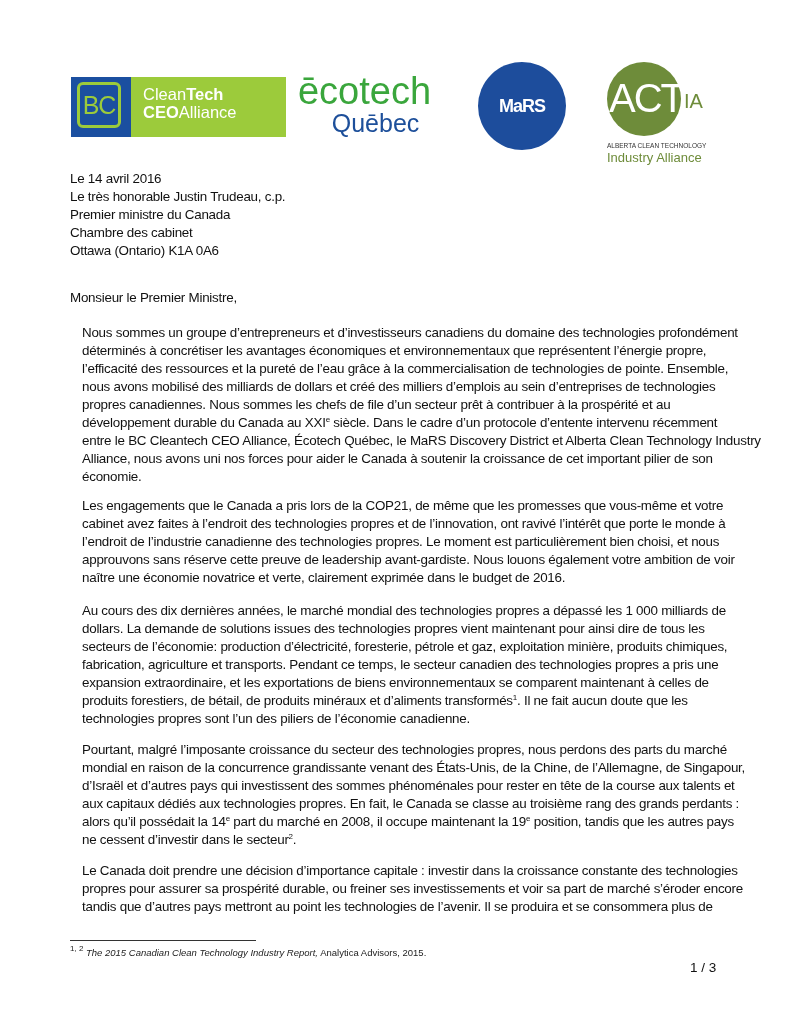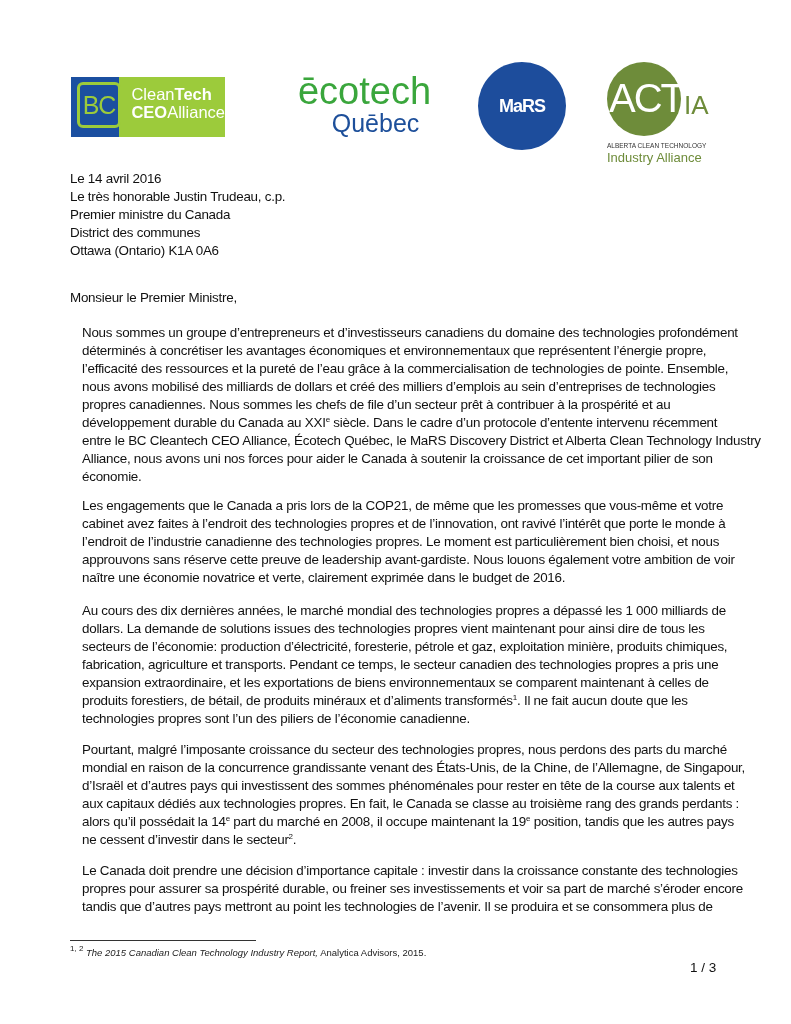--- a/index.html
+++ b/index.html
@@ -2,21 +2,21 @@
 <html><head>
 <meta charset="utf-8">
 <style>
   html, body { margin: 0; padding: 0; background: #ffffff; }
   body { width: 791px; height: 1024px; position: relative; overflow: hidden;
          font-family: "Liberation Sans", sans-serif; color: #111; }
   .page { position: absolute; left: 0; top: 0; width: 791px; height: 1024px; }
 
   
   .logo { position: absolute; }
-  .bc-logo { left: 71px; top: 77px; width: 154px; height: 60px; display: flex; }
+  .bc-logo { left: 71px; top: 77px; width: 215px; height: 60px; display: flex; }
   .bc-left { width: 60px; height: 60px; background: #1b4fa0; position: relative; }
   .bc-box { position: absolute; left: 6px; top: 5px; width: 44px; height: 46px;
             border: 3px solid #9ccb3b; border-radius: 6px; box-sizing: border-box;
             display: flex; align-items: center; justify-content: center;
             color: #9ccb3b; font-size: 25px; letter-spacing: -1px; }
   .bc-right { flex: 1; background: #9ccb3b; color: #fff; padding: 8px 0 0 12px;
               font-size: 16.5px; line-height: 18px; box-sizing: border-box; }
   .bc-right b { font-weight: bold; }
 
   .ecotech-logo { left: 287px; top: 72px; width: 155px; height: 70px; text-align: center; }
@@ -25,21 +25,21 @@
 
   .mars-logo { left: 478px; top: 62px; width: 88px; height: 88px; border-radius: 50%;
                background: #1d4d9c; color: #fff; display: flex; align-items: center;
                justify-content: center; font-weight: bold; font-size: 18px; letter-spacing: -1px; }
 
   .actia-logo { left: 604px; top: 62px; width: 110px; height: 105px; }
   .actia-circle { position: absolute; left: 3px; top: 0; width: 74px; height: 74px;
                   border-radius: 50%; background: #6e8c3a; }
   .actia-text { position: absolute; left: 5px; top: 14px; color: #fff; font-size: 40px;
                 line-height: 44px; letter-spacing: -2px; }
-  .actia-ia { position: absolute; left: 80px; top: 28px; color: #6e8c3a; font-size: 26px; letter-spacing: 0px; }
+  .actia-ia { position: absolute; left: 80px; top: 28px; color: #6e8c3a; font-size: 20px; letter-spacing: 0px; }
   .actia-sub1 { position: absolute; left: 3px; top: 80px; font-size: 6.5px; color: #333;
                 white-space: nowrap; letter-spacing: 0px; }
   .actia-sub2 { position: absolute; left: 3px; top: 88px; font-size: 13px; color: #6e8c3a; white-space: nowrap; }
 
   
   .text { position: absolute; left: 70px; width: 660px; font-size: 13.4px; line-height: 18px;
           color: #111; letter-spacing: -0.25px; }
   .addr-line { display: block; white-space: nowrap; }
   .para-line { display: block; white-space: nowrap; margin-left: 12px; }
   sup { font-size: 8px; line-height: 0; vertical-align: 5px; }
@@ -79,21 +79,21 @@
     <div class="actia-text">ACT</div>
     <div class="actia-ia">IA</div>
     <div class="actia-sub1">ALBERTA CLEAN TECHNOLOGY</div>
     <div class="actia-sub2">Industry Alliance</div>
   </div>
 
   <div class="text" style="top:170px;">
     <span class="addr-line">Le 14 avril 2016</span>
     <span class="addr-line">Le très honorable Justin Trudeau, c.p.</span>
     <span class="addr-line">Premier ministre du Canada</span>
-    <span class="addr-line">District des communes</span>
+    <span class="addr-line">Chambre des cabinet</span>
     <span class="addr-line">Ottawa (Ontario)  K1A 0A6</span>
   </div>
 
   <div class="text" style="top:289px;">Monsieur le Premier Ministre,</div>
 
   <div class="text" style="top:324px;">
     <span class="para-line">Nous sommes un groupe d’entrepreneurs et d’investisseurs canadiens du domaine des technologies profondément</span>
     <span class="para-line">déterminés à concrétiser les avantages économiques et environnementaux que représentent l’énergie propre,</span>
     <span class="para-line">l’efficacité des ressources et la pureté de l’eau grâce à la commercialisation de technologies de pointe. Ensemble,</span>
     <span class="para-line">nous avons mobilisé des milliards de dollars et créé des milliers d’emplois au sein d’entreprises de technologies</span>

